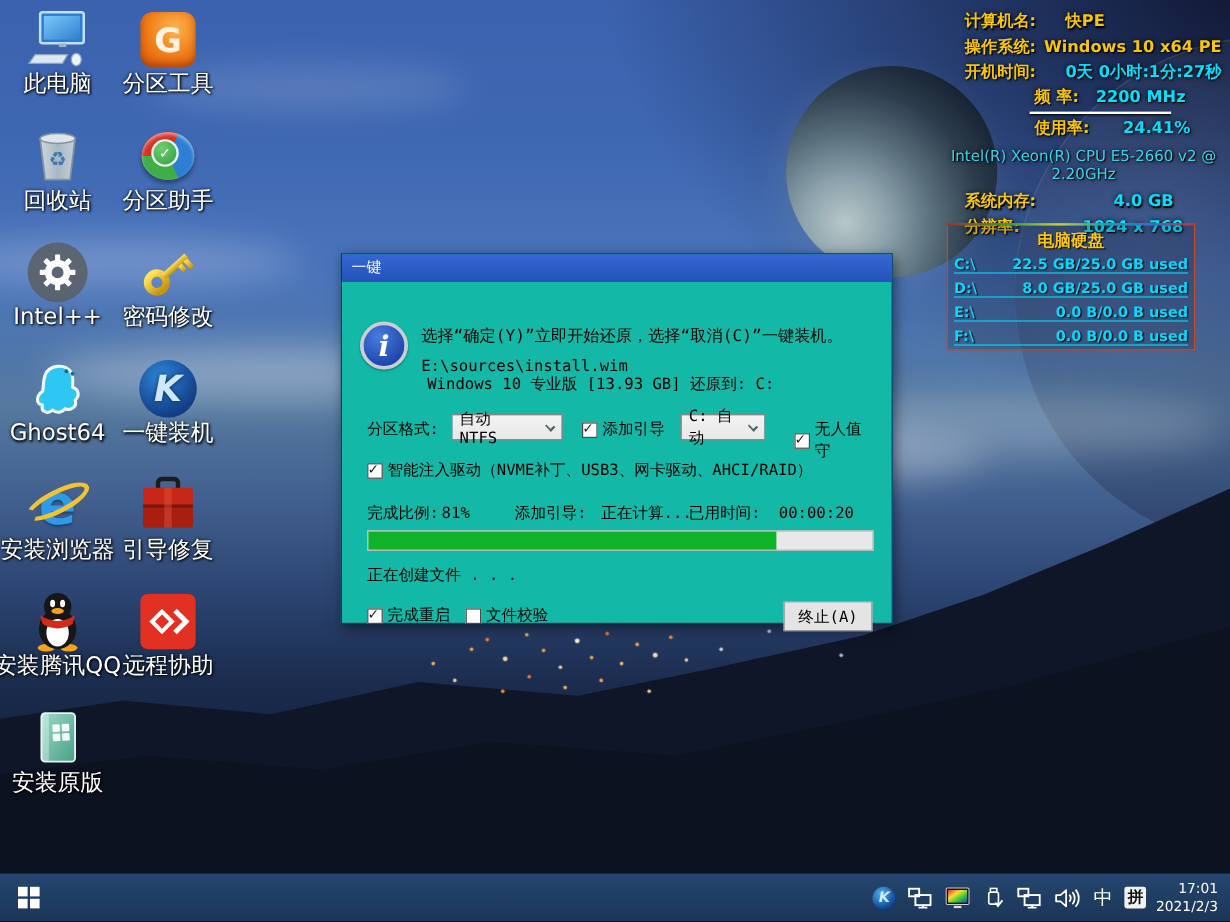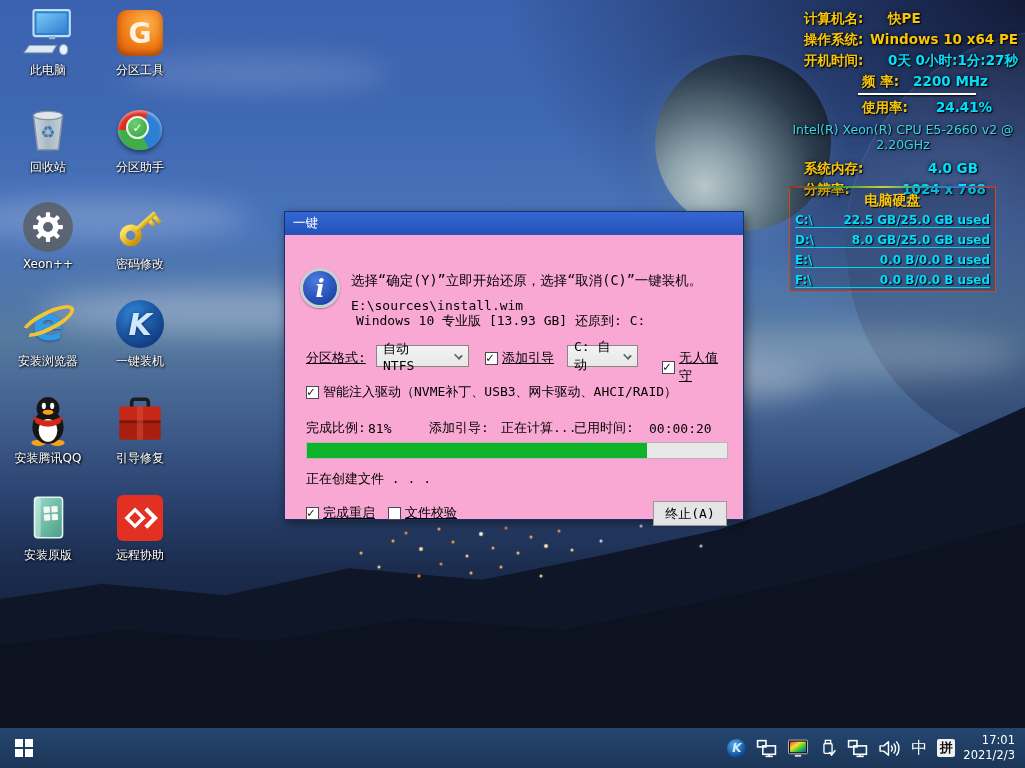--- a/index.html
+++ b/index.html
@@ -38,21 +38,21 @@
       470px 572px 1px .5px #ffb964, 500px 566px 1px .5px #ffad52, 418px 575px 1px .5px #ff9a46,
       540px 575px 1px .5px #ffd9a0, 600px 540px 1px .5px #d8e4f0, 640px 525px 1px .5px #c8d8ea,
       700px 545px 1px .5px #b8cce0, 360px 552px 1px .5px #ffb964, 378px 566px 1px .5px #ffd9a0; }
 
   
   .icon-col { position:absolute; top:4px; display:flex; flex-direction:column; z-index:5; }
   .col1 { left:5px; }
   .col2 { left:97px; }
   .dicon { width:86px; height:97px; display:flex; flex-direction:column; align-items:center; cursor:pointer; }
   .ic { width:56px; height:58px; display:flex; align-items:center; justify-content:center; position:relative; }
-  .dlabel { margin-top:1px; color:#fff; font-size:12px; line-height:15px; text-align:center; white-space:nowrap;
+  .dlabel { margin-top:1px; color:#fff; font-size:19px; line-height:15px; text-align:center; white-space:nowrap;
     text-shadow:1px 1px 2px #000, 0 0 3px rgba(0,0,0,.85); }
   
   .dg { width:46px; height:46px; border-radius:10px;
     background:radial-gradient(circle at 62% 30%, #ffb34c, #ef7b16 55%, #d9540e); position:relative;
     box-shadow:inset 0 -3px 6px rgba(120,40,0,.5); }
   .dg::after { content:"G"; position:absolute; inset:0; display:flex; align-items:center; justify-content:center;
     color:#fdf3e2; font-size:28px; font-weight:bold; }
   
   .pa { width:44px; height:40px; border-radius:50%;
     background:conic-gradient(from -90deg, #d93025 0 115deg, #2d7fd4 115deg 245deg, #3fae49 245deg 360deg);
@@ -97,38 +97,38 @@
   .diskpanel::before { content:""; position:absolute; top:-1px; left:-1px; right:-1px; height:2px;
     background:linear-gradient(90deg,#a03020,#2f9e40 25%,#cfd02e 45%,#2aa0a0 62%,#2e6fd0 82%,#c03828); }
   .dp-title { text-align:center; color:#f7c60a; font-weight:bold; font-size:14px; margin:5px 0 3px;
     text-shadow:1px 1px 1px #000; }
   .dp-row { display:flex; justify-content:space-between; align-items:baseline; margin:0 5px 5px 5px;
     border-bottom:1px solid #00d4f0; color:#00dcff; font-weight:bold; font-size:12px; line-height:14px;
     text-shadow:1px 1px 1px #000; white-space:nowrap; }
 
   
   .dialog { position:absolute; left:284px; top:211px; width:460px; height:309px; z-index:10;
-    background:#f9a8d4; border:1px solid #10356e; box-shadow:2px 3px 10px rgba(0,0,0,.5);
+    background:#14b8a6; border:1px solid #10356e; box-shadow:2px 3px 10px rgba(0,0,0,.5);
     font-family:"DejaVu Sans Mono", monospace; color:#000; }
   .dlg-title { height:23px; background:linear-gradient(180deg,#3566d4,#2452b8); color:#fff;
     display:flex; align-items:center; padding-left:8px; font-size:12.5px;
     font-family:"DejaVu Sans", sans-serif; }
   .dlg-body { position:relative; height:284px; }
   .info-icon { position:absolute; left:15px; top:33px; width:40px; height:40px; border-radius:50%;
     background:radial-gradient(circle at 38% 28%, #4a7ce0, #1c43a8 78%);
     border:3px solid #c9ced6; box-shadow:0 1px 2px rgba(0,0,0,.35); }
   .info-icon::after { content:"i"; position:absolute; inset:0; display:flex; align-items:center; justify-content:center;
     color:#fff; font:italic bold 24px "DejaVu Serif", serif; }
   .msgblock { position:absolute; left:66px; top:37px; font-size:13.5px; line-height:17px; }
   .msg-main { margin-bottom:9px; }
   .msg-path { font-size:13px; line-height:15px; }
   .msg-img  { font-size:13px; line-height:15px; padding-left:5px; }
   .rowline { position:absolute; left:21px; display:flex; align-items:center; font-size:13px; }
   .row-opts { top:110px; width:420px; height:24px; }
-  .abs { position:absolute; display:flex; align-items:center;text-decoration:underline; }
+  .abs { position:absolute; display:flex; align-items:center; }
   .dd { height:22px; background:linear-gradient(180deg,#f3f3f3,#e7e7e7); border:1px solid #878787;
     display:flex; align-items:center; padding:0 20px 0 6px; font-size:13px; position:absolute; cursor:pointer; }
   .dd .chev { position:absolute; right:6px; top:6px; width:7px; height:7px;
     border-right:2px solid #566; border-bottom:2px solid #566; transform:rotate(45deg) scaleY(.75); }
   .cb { width:13px; height:13px; background:#fff; border:1px solid #4a4a4a; position:relative;
     margin-right:4px; flex:none; cursor:pointer; }
   .cb[data-checked="true"]::after { content:"✓"; position:absolute; left:0px; top:-3px;
     color:#1a1a1a; font-size:13px; font-weight:bold; }
   .row-driver { top:148px; }
   .row-stats { top:185px; width:420px; height:16px; }
@@ -225,21 +225,31 @@
               <rect x="36" y="21" width="9" height="6" rx="1"></rect>
               <rect x="21" y="3" width="6" height="9" rx="1" transform="rotate(45 24 24)"></rect>
               <rect x="21" y="36" width="6" height="9" rx="1" transform="rotate(45 24 24)"></rect>
               <rect x="3" y="21" width="9" height="6" rx="1" transform="rotate(45 24 24)"></rect>
               <rect x="36" y="21" width="9" height="6" rx="1" transform="rotate(45 24 24)"></rect>
             </g>
             <circle cx="24" cy="24" r="11" fill="none" stroke="#fff" stroke-width="8"></circle>
           </svg>
         </div>
       </div>
-      <div class="dlabel">Xeon++</div>
+      <div class="dlabel">Intel++</div>
+    </div>
+    <div class="dicon">
+      <div class="ic">
+        <svg width="54" height="54" viewBox="0 0 52 52">
+          <path d="M37 13 C32 5 19 7 16 15 C14 20 15 24 14 28 C9 31 8 38 14 39 C12 44 18 47 22 43 C25 46 30 45 32 42 C37 44 42 40 40 35 C44 32 43 26 38 25 C38 21 39 17 37 13 Z" fill="#2ec6f2" stroke="#eafaff" stroke-width="2.5" stroke-linejoin="round"></path>
+          <circle cx="33" cy="12" r="1.6" fill="#0d6fa0"></circle>
+            <circle cx="38" cy="14" r="1.6" fill="#0d6fa0"></circle>
+        </svg>
+      </div>
+      <div class="dlabel">Ghost64</div>
     </div>
     <div class="dicon">
       <div class="ic">
         <div class="ie">
             <span class="e">e</span>
             <span class="ring"></span>
           </div>
       </div>
       <div class="dlabel">安装浏览器</div>
     </div>

